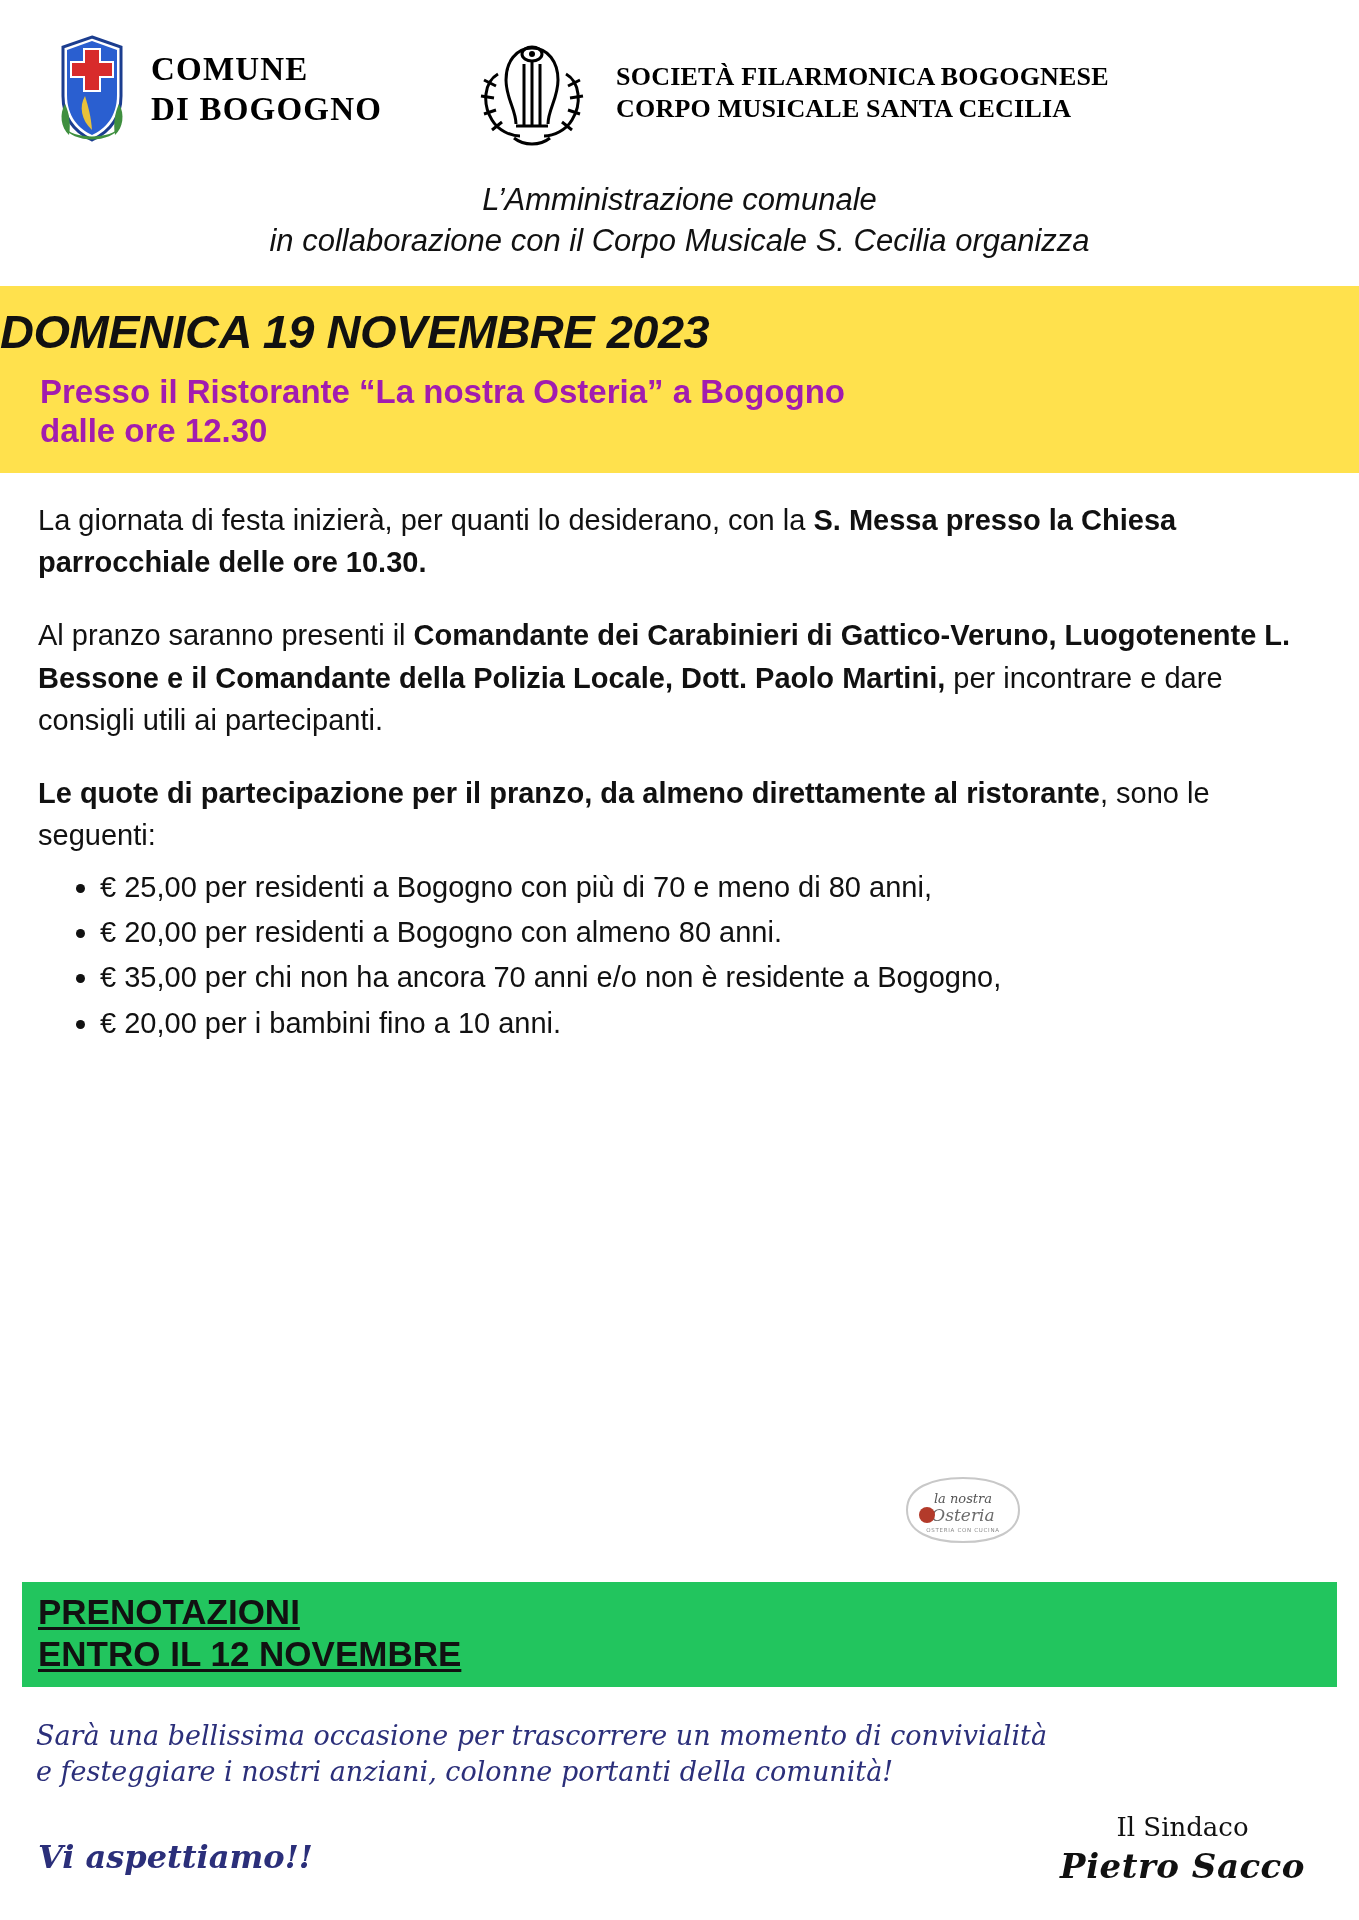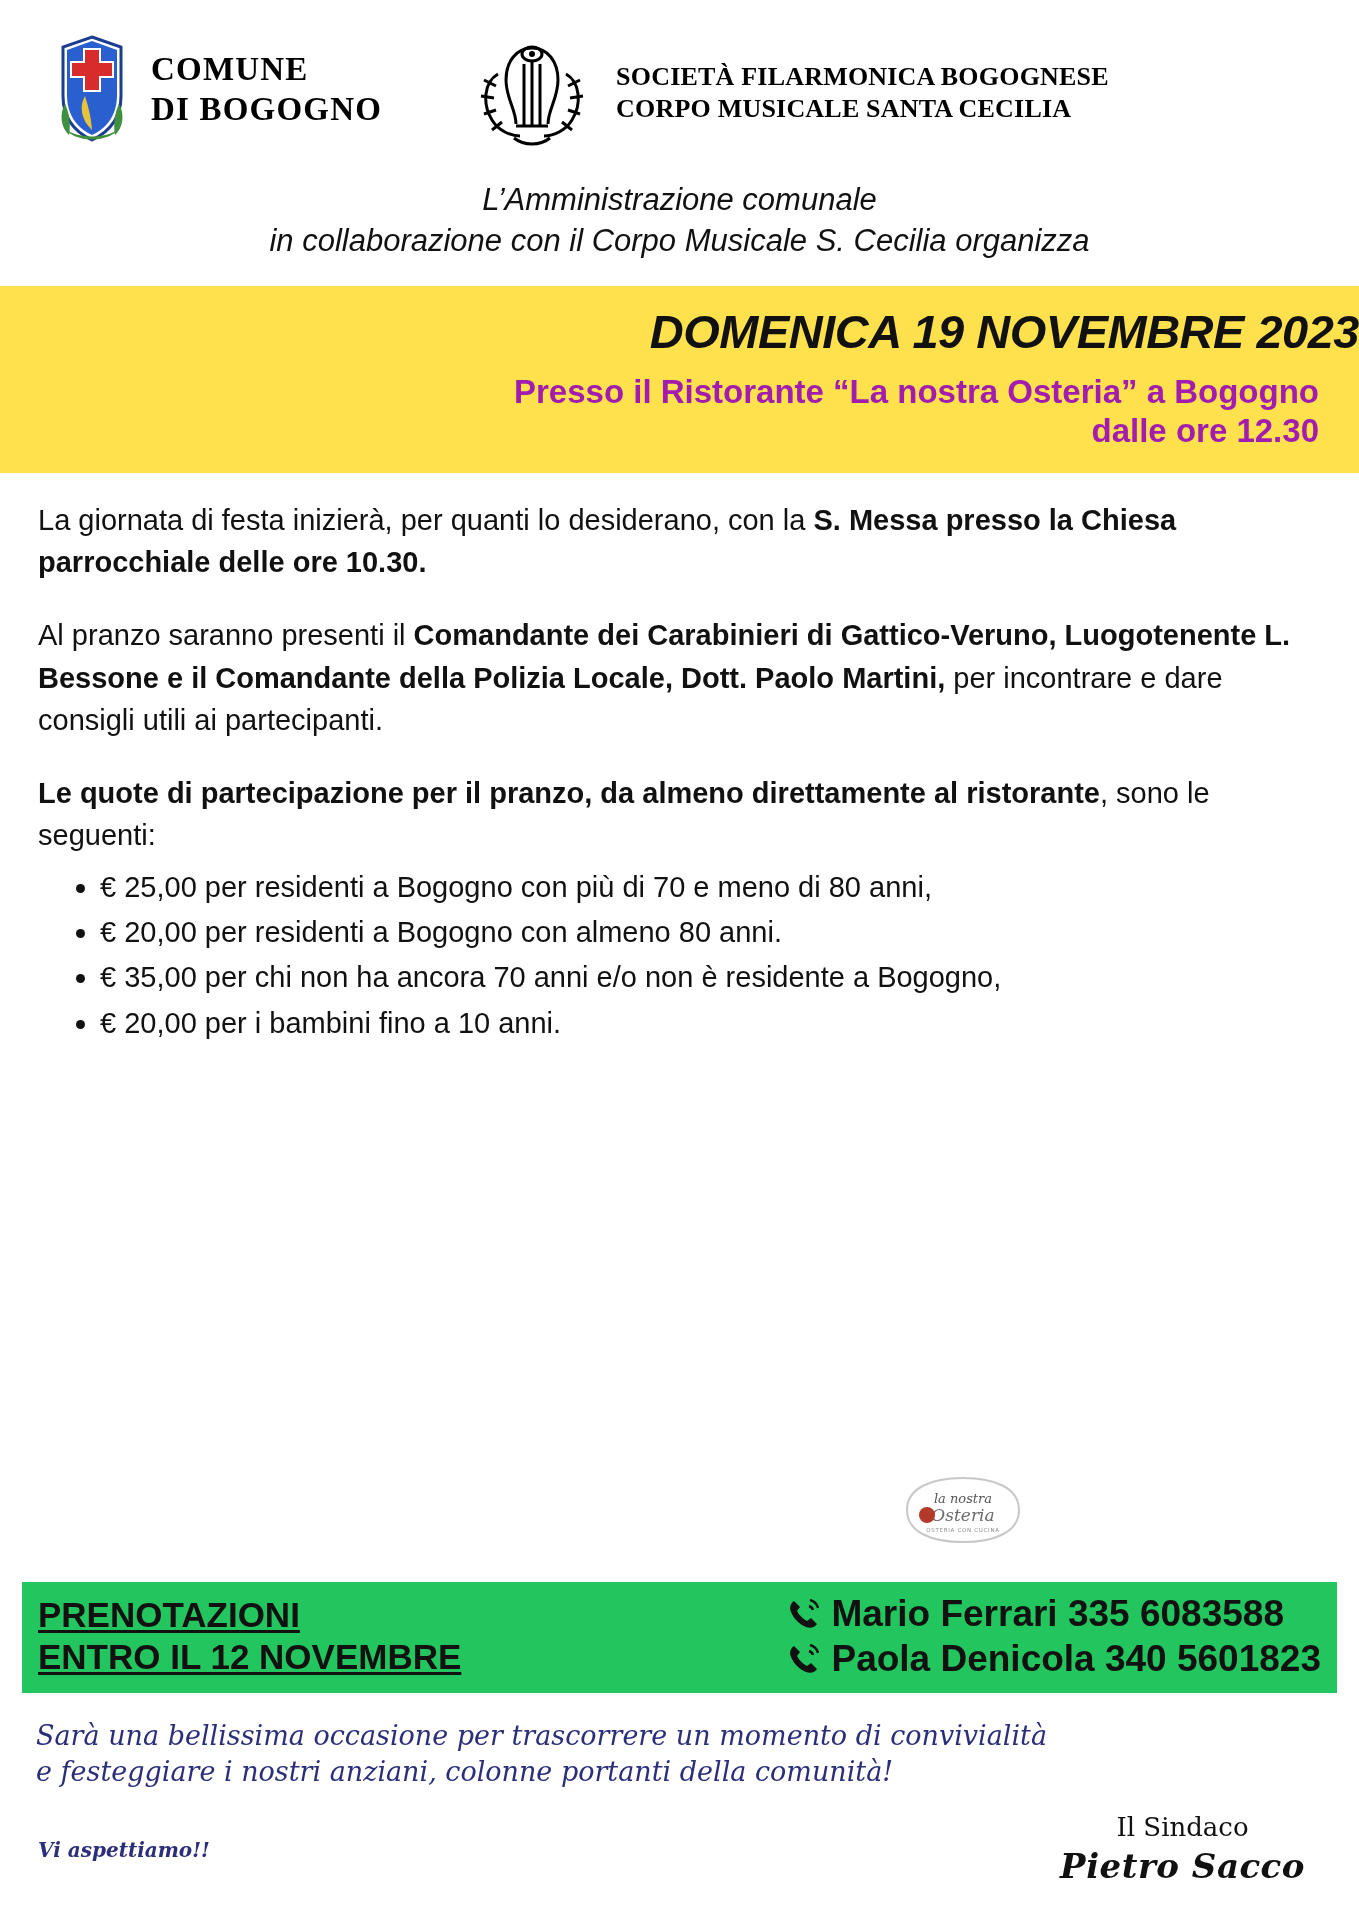--- a/index.html
+++ b/index.html
@@ -72,21 +72,21 @@
     line-height: 1.32;
     color: #111;
     margin-top: 28px;
     padding: 0 60px 24px 60px;
   }
 
   
   .banner {
     background: #ffe14d;
     padding: 18px 0 22px 0;
-    text-align: right;
+    text-align: left;
     position: relative;
   }
   .banner-date {
     font-size: 47px;
     font-weight: bold;
     font-style: italic;
     letter-spacing: -0.5px;
     color: #111;
     margin-bottom: 2px;
   }
@@ -186,21 +186,21 @@
   }
   .closing .l { display: block; }
   .vi {
     position: absolute;
     left: 38px;
     top: 1838px;
     color: #2b2f7a;
     font-family: "DejaVu Serif", serif;
     font-style: italic;
     font-weight: bold;
-    font-size: 20px;
+    font-size: 32px;
   }
   .sign {
     position: absolute;
     right: 54px;
     top: 1812px;
     text-align: center;
     color: #111;
     font-family: "DejaVu Serif", serif;
   }
   .sign .role { font-size: 26px; }
@@ -306,38 +306,20 @@
     <circle cx="30" cy="43" r="8" fill="#b33a2a"></circle>
     <text x="66" y="60" text-anchor="middle" font-family="DejaVu Sans, sans-serif" font-size="5.5" fill="#8a8a8a" letter-spacing="0.7">OSTERIA CON CUCINA</text>
   </svg>
 </div>
 
 <div class="reserve">
   <div class="reserve-left">
     <div>PRENOTAZIONI</div>
     <div>ENTRO IL 12 NOVEMBRE</div>
   </div>
-  <div class="reserve-right">
-    <div class="line">
-      <svg class="phone-ico" viewBox="0 0 34 34" aria-hidden="true">
-        <path d="M9 4 C6 6 4 10 6 15 C9 22 14 27 21 30 C26 32 30 30 32 27 L26 21 L22 24 C18 22 14 18 12 14 L15 10 Z" fill="#111"></path>
-        <path d="M25 3 C29 4 32 7 33 11" fill="none" stroke="#111" stroke-width="2.4"></path>
-        <path d="M24 9 C26 9.6 27.4 11 28 13" fill="none" stroke="#111" stroke-width="2.4"></path>
-      </svg>
-      <span>Mario Ferrari 335 6083588</span>
-    </div>
-    <div class="line">
-      <svg class="phone-ico" viewBox="0 0 34 34" aria-hidden="true">
-        <path d="M9 4 C6 6 4 10 6 15 C9 22 14 27 21 30 C26 32 30 30 32 27 L26 21 L22 24 C18 22 14 18 12 14 L15 10 Z" fill="#111"></path>
-        <path d="M25 3 C29 4 32 7 33 11" fill="none" stroke="#111" stroke-width="2.4"></path>
-        <path d="M24 9 C26 9.6 27.4 11 28 13" fill="none" stroke="#111" stroke-width="2.4"></path>
-      </svg>
-      <span>Paola Denicola 340 5601823</span>
-    </div>
-  </div>
 </div>
 
 <div class="closing">
   <span class="l">Sarà una bellissima occasione per trascorrere un momento di convivialità</span>
   <span class="l">e festeggiare i nostri anziani, colonne portanti della comunità!</span>
 </div>
 
 <div class="vi">Vi aspettiamo!!</div>
 
 <div class="sign">

